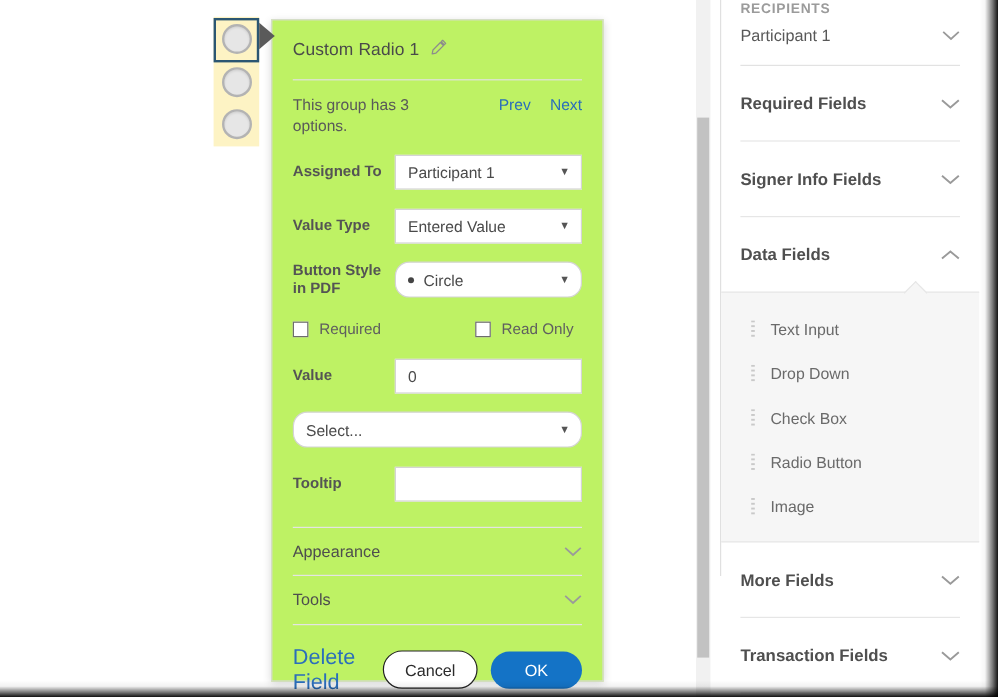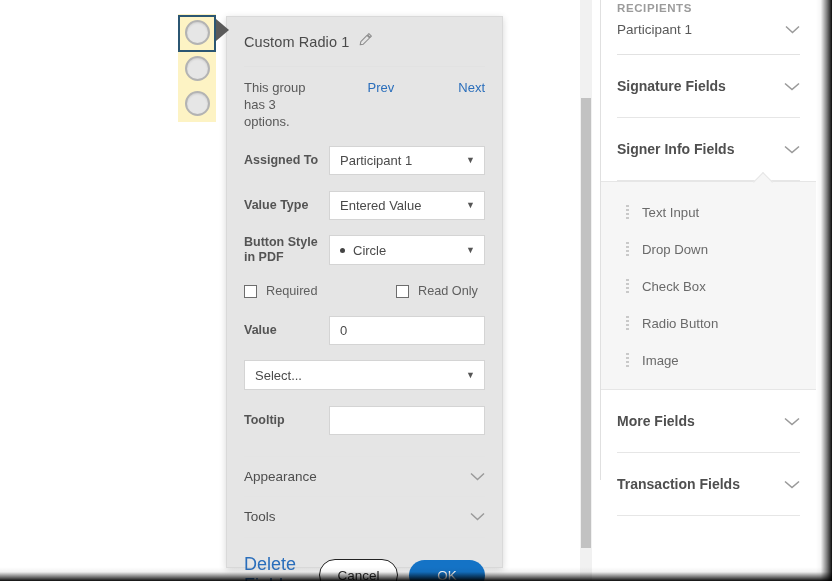--- a/index.html
+++ b/index.html
@@ -61,21 +61,21 @@
     border-top: 11px solid transparent;
     border-bottom: 11px solid transparent;
     border-left: 13px solid #5a5a5a;
     z-index: 31;
   }
 
   
   .props-popup {
     position: absolute; left: 226px; top: 16px;
     width: 277px; height: 552px;
-    background: #e5e5e5;
+    background: #bef264;
     border: 1px solid #d9d9d9;
     box-shadow: 0 2px 7px rgba(0,0,0,0.16);
     z-index: 30;
     padding: 0 17px;
   }
   .pp-title-row {
     display: flex; align-items: center; gap: 9px;
     height: 49px; padding-left: 0;
   }
   .pp-title {
@@ -86,21 +86,21 @@
 
   .group-info-row {
     display: flex; align-items: flex-start; justify-content: space-between;
     padding: 12px 0 10px 0;
   }
   .group-info-text {
     font-size: 13px; color: #595959; line-height: 17px; width: 125px;
   }
   .prev-next { display: flex; gap: 16px; padding-top: 1px; }
   .link-blue {
-    font-size: 13px; color: #2a6ebb; cursor: pointer; margin-left: 48px;
+    font-size: 13px; color: #2a6ebb; cursor: pointer;
   }
 
   .form-row {
     display: flex; align-items: center; min-height: 40px; margin-bottom: 5px;
   }
   .form-label {
     width: 85px; flex: 0 0 85px;
     font-size: 12.5px; font-weight: bold; color: #545454; line-height: 15px;
   }
   .ctrl {
@@ -117,21 +117,21 @@
   .ctrl .caret {
     position: absolute; right: 9px; top: 50%;
     transform: translateY(-50%);
     font-size: 9px; color: #555;
     line-height: 1;
   }
   .ctrl .bullet {
     display: inline-block; width: 5px; height: 5px; border-radius: 50%;
     background: #444; margin-right: 8px; flex: 0 0 5px;
   }
-  .ctrl.tall { height: 30px; }
+  .ctrl.tall { height: 30px; border-radius: 12px; }
 
   .checkbox-row {
     display: flex; align-items: center; padding: 9px 0 12px 0; gap: 31px;
   }
   .cb-item { display: flex; align-items: center; gap: 9px; }
   .cb-item.first { width: 121px; }
   .cb-box {
     width: 13px; height: 13px;
     border: 1.6px solid #6d6d6d; background: #fff;
   }
@@ -381,39 +381,47 @@
         <span class="chev">
           <svg width="15" height="9" viewBox="0 0 15 9">
               <path d="M1 1.5L7.5 7.5L14 1.5" fill="none" stroke="#9a9a9a" stroke-width="1.5"></path>
             </svg>
         </span>
       </div>
       <div class="sb-sep"></div>
     </div>
 
     <div class="sb-section">
-      <span class="sb-section-title">Signature Fields</span>
+      <span class="sb-section-title">Required Fields</span>
       <span class="chev">
         <svg width="16" height="9" viewBox="0 0 16 9">
             <path d="M1 1.5L8 7.5L15 1.5" fill="none" stroke="#9a9a9a" stroke-width="1.6"></path>
           </svg>
       </span>
     </div>
     <div class="sb-hr"></div>
 
     <div class="sb-section">
       <span class="sb-section-title">Signer Info Fields</span>
       <span class="chev">
         <svg width="16" height="9" viewBox="0 0 16 9">
             <path d="M1 1.5L8 7.5L15 1.5" fill="none" stroke="#9a9a9a" stroke-width="1.6"></path>
           </svg>
       </span>
     </div>
     <div class="sb-hr"></div>
 
+    <div class="sb-section">
+      <span class="sb-section-title">Data Fields</span>
+      <span class="chev">
+        <svg width="16" height="9" viewBox="0 0 16 9">
+            <path d="M1 7.5L8 1.5L15 7.5" fill="none" stroke="#9a9a9a" stroke-width="1.6"></path>
+          </svg>
+      </span>
+    </div>
 
     <div class="sb-fieldlist">
       <div class="sb-notch"></div>
 
       <div class="sb-field-item">
         <span class="grip"></span>
         <span class="sb-field-label">Text Input</span>
       </div>
       <div class="sb-field-item">
         <span class="grip"></span>

